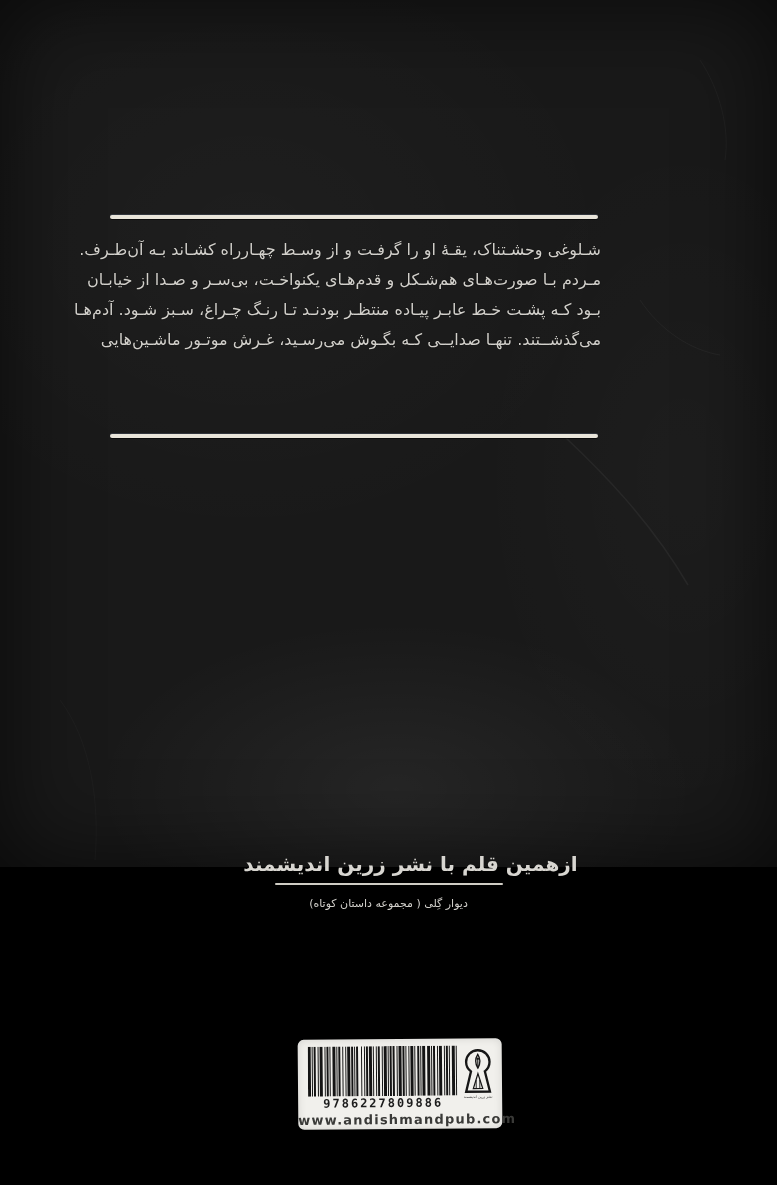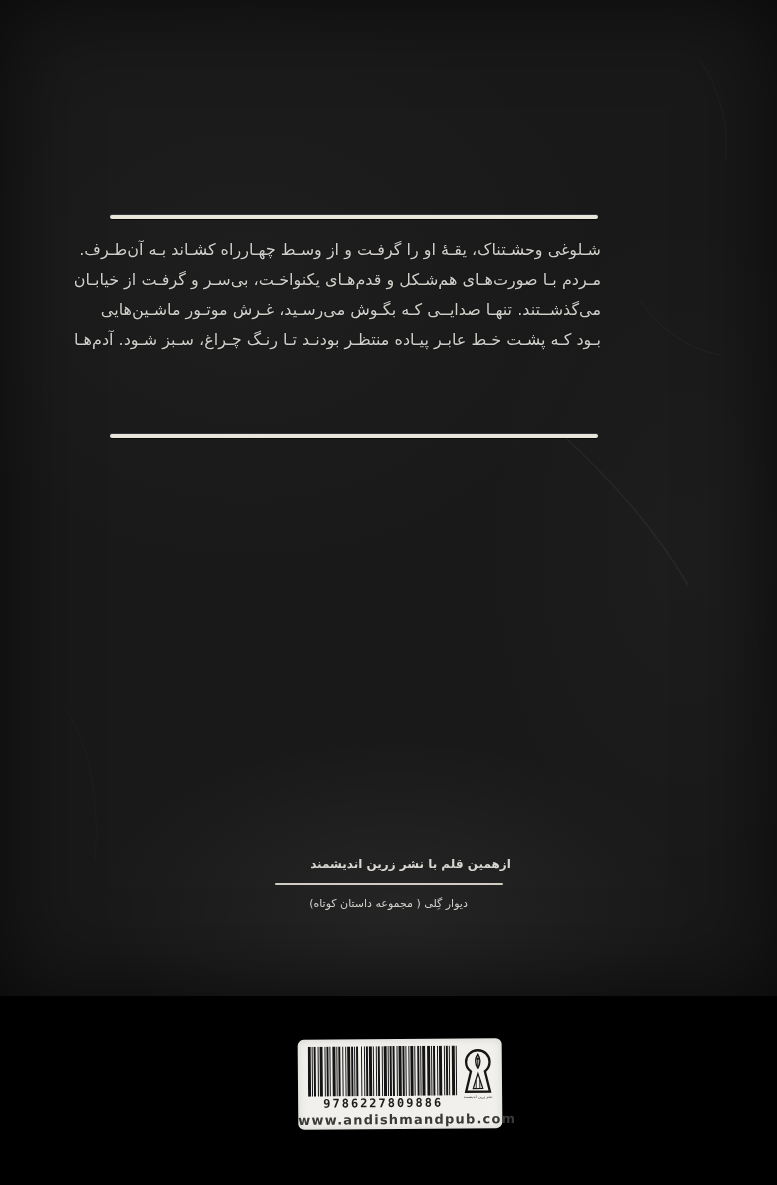--- a/index.html
+++ b/index.html
@@ -1,18 +1,18 @@
 <!DOCTYPE html>
 <html lang="fa"><head>
 <meta charset="utf-8">
 <style>
   html,body{margin:0;padding:0;}
   body{width:777px;height:1185px;overflow:hidden;background:#000;}
   .cover{
-    position:relative;width:777px;height:996px;
+    position:relative;width:777px;height:867px;
     background-color:#191919;
     background-image:
       radial-gradient(ellipse 430px 240px at 51% 91%, rgba(255,255,255,0.055), transparent 70%),
       radial-gradient(ellipse 520px 420px at 32% 28%, rgba(255,255,255,0.022), transparent 72%),
       radial-gradient(ellipse 300px 500px at 88% 55%, rgba(255,255,255,0.018), transparent 70%);
     box-shadow:inset 0 0 90px rgba(0,0,0,0.65);
     font-family:"DejaVu Sans", sans-serif;
     text-decoration:underline;
   }
   .scratches{position:absolute;inset:0;pointer-events:none;}
@@ -28,21 +28,21 @@
     direction:rtl;color:#d2d0cb;
     font-size:16px;line-height:30px;letter-spacing:0;
     text-shadow:0 0 1px rgba(0,0,0,0.8);
   }
   .bline{text-align:justify;text-align-last:justify;white-space:nowrap;}
   .bline.last{text-align-last:right;}
   .pub-block{
     position:absolute;top:850px;left:0;width:100%;
     direction:rtl;text-align:center;color:#d8d6d1;
   }
-  .same-pen{font-size:12px;font-weight:bold;letter-spacing:0.2px;line-height:28px;padding-left:44px;}
+  .same-pen{font-size:20px;font-weight:bold;letter-spacing:0.2px;line-height:28px;padding-left:44px;}
   .pub-divider{width:228px;height:2px;background:#cfccc4;margin:5px auto 6px auto;border-radius:1px;}
   .book-line{font-size:11px;line-height:26px;color:#d3d1cc;}
   .barcode-box{
     position:absolute;left:298px;top:1039px;width:204px;height:90px;
     background:#f1f0ec;border-radius:6px;transform:rotate(-0.5deg);
     box-shadow:0 0 6px rgba(0,0,0,0.5), inset 0 0 8px rgba(0,0,0,0.12);
     padding:0;box-sizing:border-box;
   }
   .bc-inner{display:flex;flex-direction:row;align-items:flex-start;padding:7px 6px 0 10px;}
   .bc-left{width:150px;}
@@ -68,23 +68,23 @@
     <path d="M566 438 C600 470, 650 520, 688 585" stroke="rgba(255,255,255,0.05)" stroke-width="1.5"></path>
     <path d="M640 300 C660 330, 690 350, 720 355" stroke="rgba(255,255,255,0.04)" stroke-width="1"></path>
     <path d="M60 700 C90 740, 100 800, 95 860" stroke="rgba(255,255,255,0.025)" stroke-width="1"></path>
     <path d="M700 60 C720 90, 730 130, 725 160" stroke="rgba(255,255,255,0.03)" stroke-width="1"></path>
   </svg>
 
   <div class="rule top"></div>
 
   <div class="blurb" dir="rtl">
     <div class="bline">شـلوغی وحشـتناک، یقـهٔ او را گرفـت و از وسـط چهـارراه کشـاند بـه آن‌طـرف.</div>
-    <div class="bline">مـردم بـا صورت‌هـای هم‌شـکل و قدم‌هـای یکنواخـت، بی‌سـر و گرفـت از خیابـان</div>
+    <div class="bline">مـردم بـا صورت‌هـای هم‌شـکل و قدم‌هـای یکنواخـت، بی‌سـر و صـدا از خیابـان</div>
+    <div class="bline">بـود کـه پشـت خـط عابـر پیـاده منتظـر بودنـد تـا رنـگ چـراغ، سـبز شـود. آدم‌هـا</div>
     <div class="bline">می‌گذشــتند. تنهـا صدایــی کـه بگـوش می‌رسـید، غـرش موتـور ماشـین‌هایی</div>
-    <div class="bline">بـود کـه پشـت خـط عابـر پیـاده منتظـر بودنـد تـا رنـگ چـراغ، سـبز شـود. آدم‌هـا</div>
   </div>
 
   <div class="rule bottom"></div>
 
   <div class="pub-block" dir="rtl">
     <div class="same-pen">ازهمین قلم با نشر زرین اندیشمند</div>
     <div class="pub-divider"></div>
     <div class="book-line">دیوار گِلی ( مجموعه داستان کوتاه)</div>
   </div>
 

